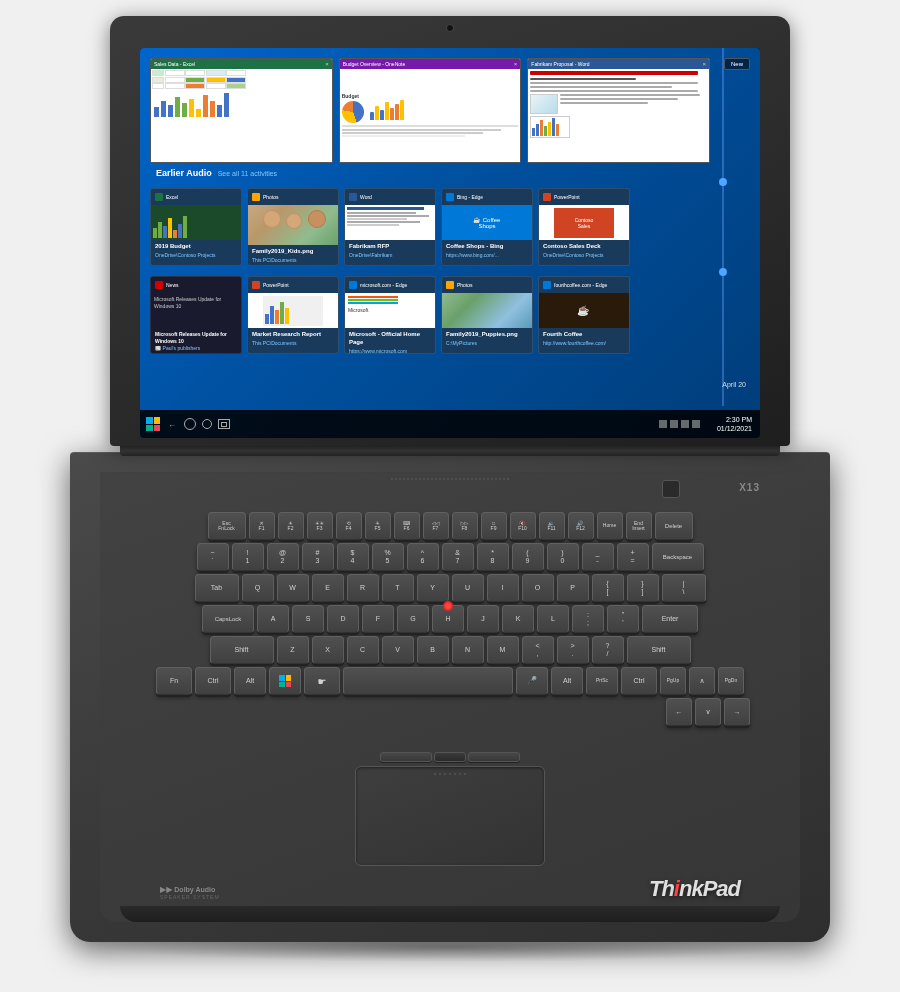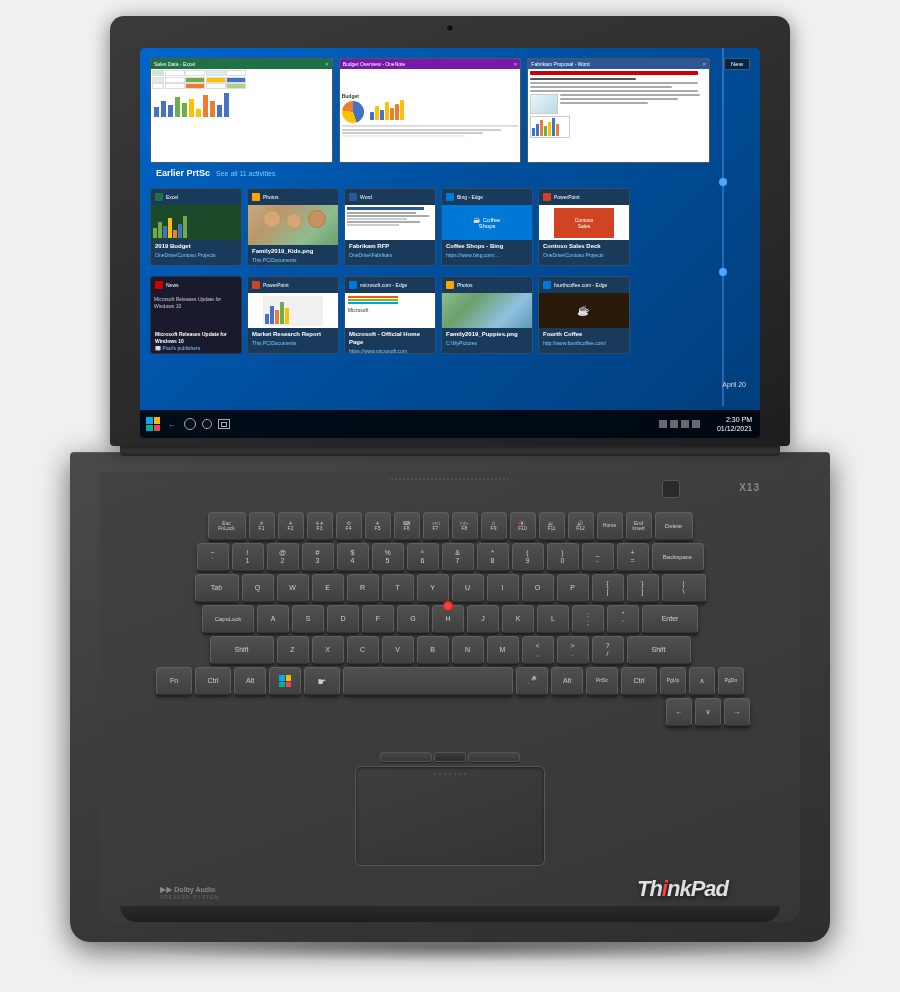--- a/index.html
+++ b/index.html
@@ -464,21 +464,21 @@
       width: 2px;
       height: 2px;
       background: #555;
       border-radius: 50%;
     }
 
     
     .bottom-branding {
       position: absolute;
       bottom: 20px;
-      right: 72px;
+      right: 60px;
       display: flex;
       flex-direction: column;
       align-items: flex-end;
       gap: 2px;
     }
 
     
     .dolby-branding {
       position: absolute;
       bottom: 22px;
@@ -734,21 +734,21 @@
           </div>
         </div>
 
         <div class="timeline-line"></div>
         <div class="timeline-dot" style="top:130px;"></div>
         <div class="timeline-dot" style="top:220px;"></div>
 
         <div class="new-btn">New</div>
 
         <div class="earlier-today">
-          <span>Earlier PrtSc</span>
+          <span>Earlier Audio</span>
           <span class="see-activities">See all 11 activities</span>
         </div>
 
         <div class="timeline-cards">
 
           <div class="tcard">
             <div class="tcard-header">
               <div class="tcard-icon" style="background:#1e7145;"></div>
               <span>Excel</span>
             </div>

